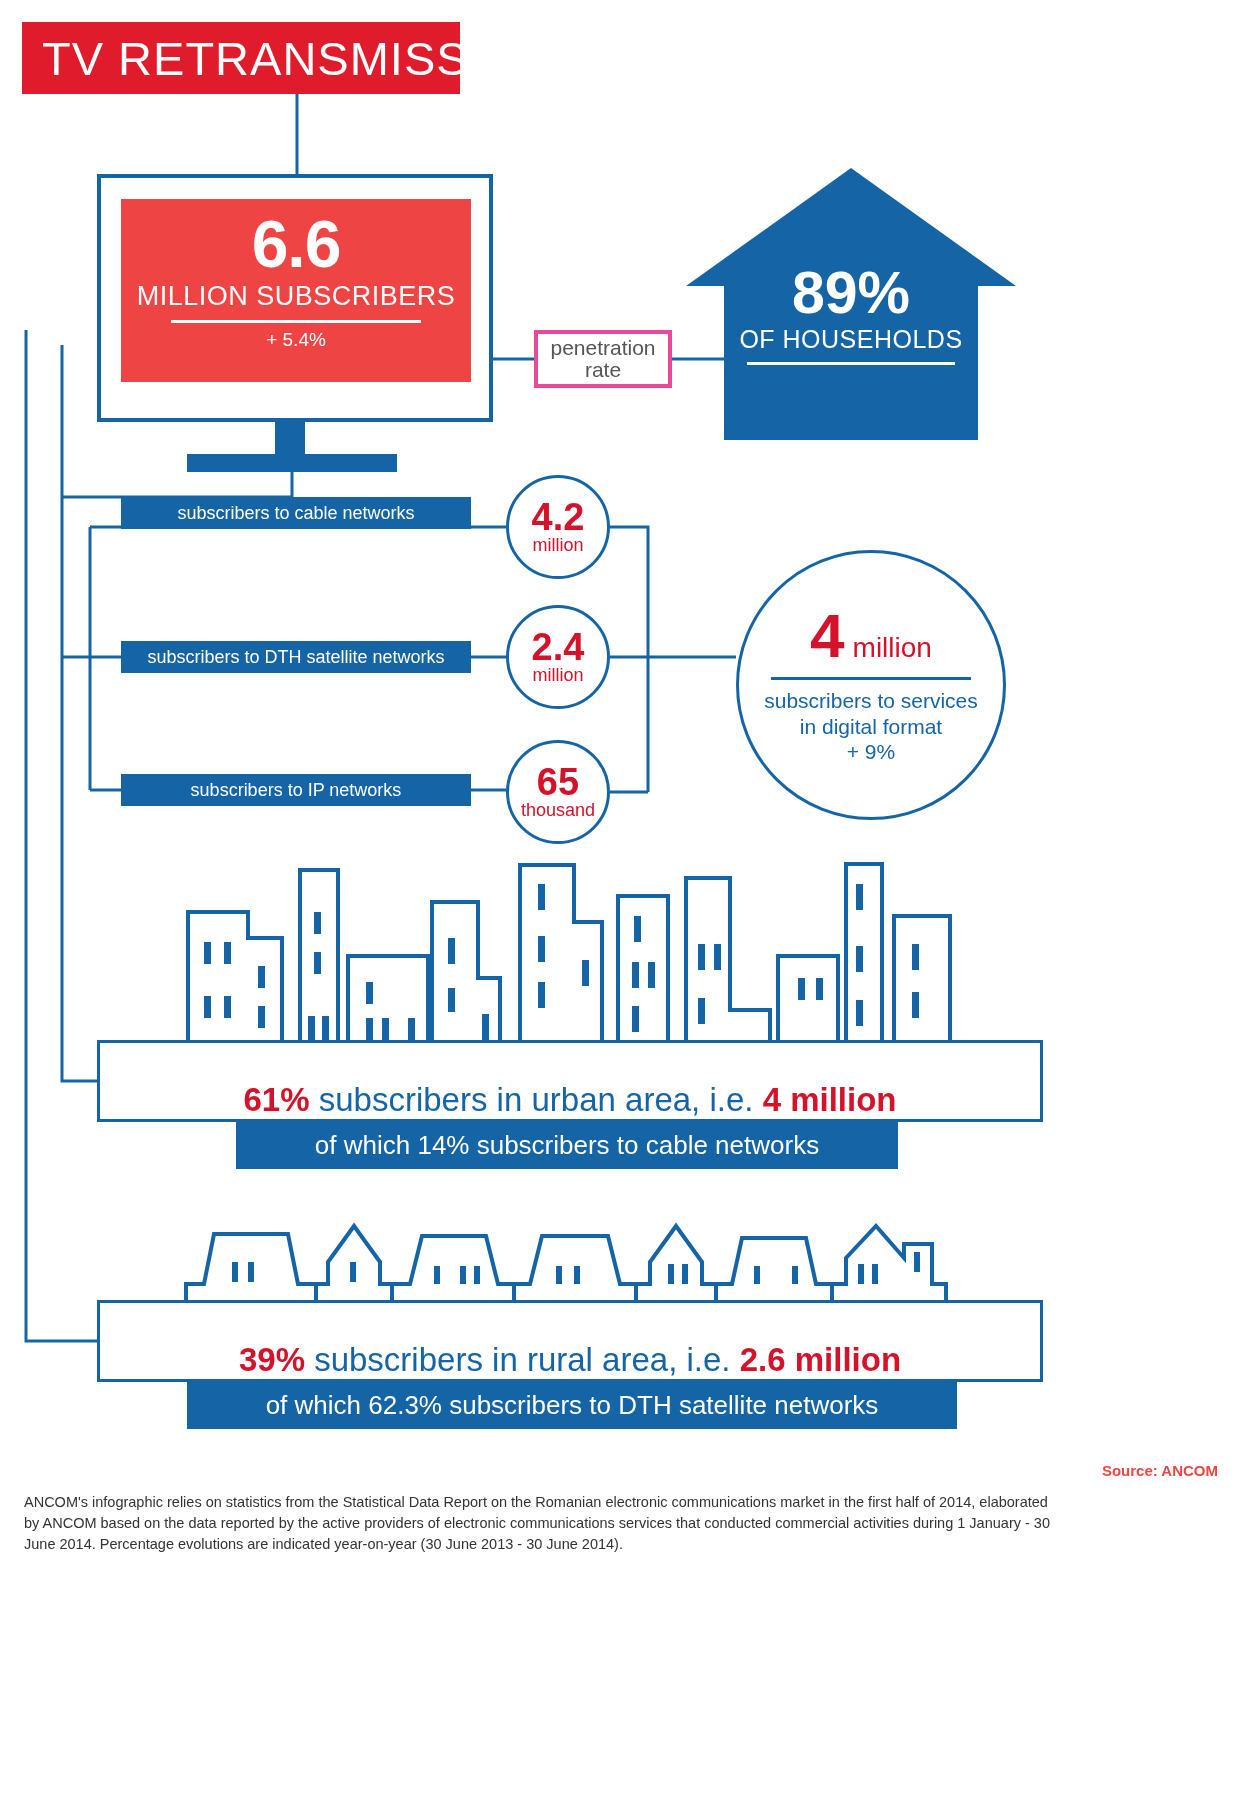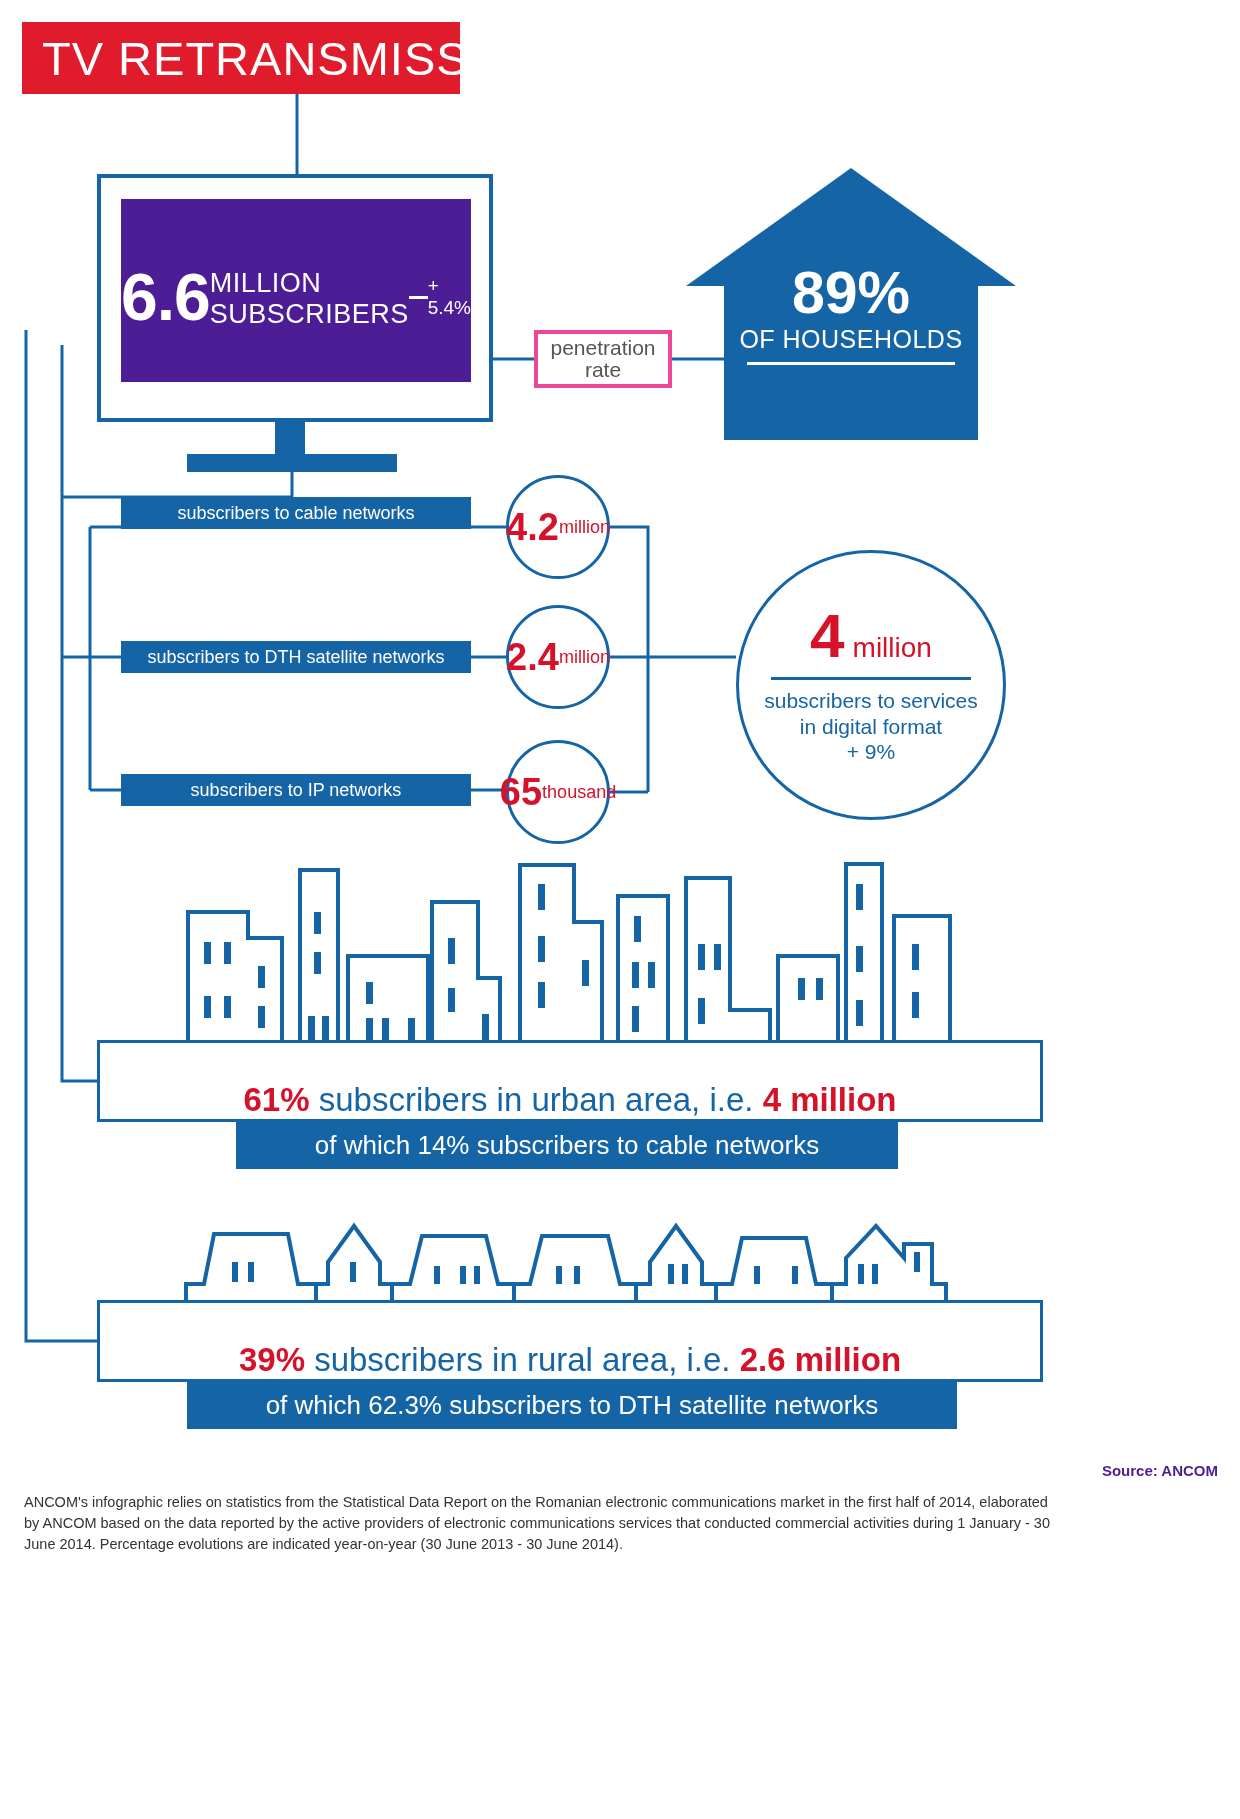--- a/index.html
+++ b/index.html
@@ -24,22 +24,22 @@
     padding-left:20px;font-weight:400;white-space:nowrap;
   }
 
   
   #tv-frame{
     position:absolute;left:97px;top:174px;width:396px;height:248px;
     border:4px solid #1565a6;background:#ffffff;box-sizing:border-box;
   }
   #tv-screen{
     position:absolute;left:121px;top:199px;width:350px;height:183px;
-    background:#4c1d95;color:#fff;
-    display:flex;flex-direction:row;align-items:center;justify-content:flex-start;
+    background:#ef4444;color:#fff;
+    display:flex;flex-direction:column;align-items:center;justify-content:flex-start;
     box-sizing:border-box;padding-top:12px;
   }
   #tv-screen .big{font-size:66px;line-height:1.0;font-weight:700;letter-spacing:-1px;}
   #tv-screen .sub{font-size:27px;letter-spacing:0.5px;margin-top:4px;}
   #tv-screen .rule{width:250px;height:3px;background:#fff;margin:8px 0 6px 0;}
   #tv-screen .pct{font-size:19px;}
   #tv-neck{position:absolute;left:275px;top:422px;width:30px;height:32px;background:#1565a6;}
   #tv-base{position:absolute;left:187px;top:454px;width:210px;height:18px;background:#1565a6;}
 
   
@@ -72,21 +72,21 @@
     display:flex;align-items:center;justify-content:center;
     font-size:18px;left:121px;width:350px;
   }
   #net-bar-cable{top:497px;}
   #net-bar-dth{top:641px;}
   #net-bar-ip{top:774px;}
 
   .circ{
     position:absolute;width:104px;height:104px;border-radius:50%;
     border:3px solid #1565a6;background:#fff;box-sizing:border-box;
-    display:flex;flex-direction:row;align-items:center;justify-content:center;
+    display:flex;flex-direction:column;align-items:center;justify-content:center;
     color:#d4122a;left:506px;
   }
   .circ .v{font-size:38px;font-weight:700;line-height:0.95;}
   .circ .u{font-size:18px;line-height:1.1;margin-top:1px;}
   #circ-cable{top:475px;}
   #circ-dth{top:605px;}
   #circ-ip{top:740px;}
 
   
   #digital-circle{
@@ -120,21 +120,21 @@
   #urban-sub{left:236px;top:1122px;width:662px;}
   #rural-sub{left:187px;top:1382px;width:770px;}
 
   
   #skyline{position:absolute;left:170px;top:860px;width:800px;height:185px;}
   #village{position:absolute;left:176px;top:1222px;width:790px;height:85px;}
 
   
   #source{
     position:absolute;right:22px;top:1462px;
-    font-size:15px;font-weight:700;color:#4c1d95;
+    font-size:15px;font-weight:700;color:#ef4444;
   }
   #footnote{
     position:absolute;left:24px;top:1492px;width:1040px;
     font-size:14.5px;color:#333;line-height:1.45;
   }
 </style>
 </head>
 <body>
 
 <div class="stage">

